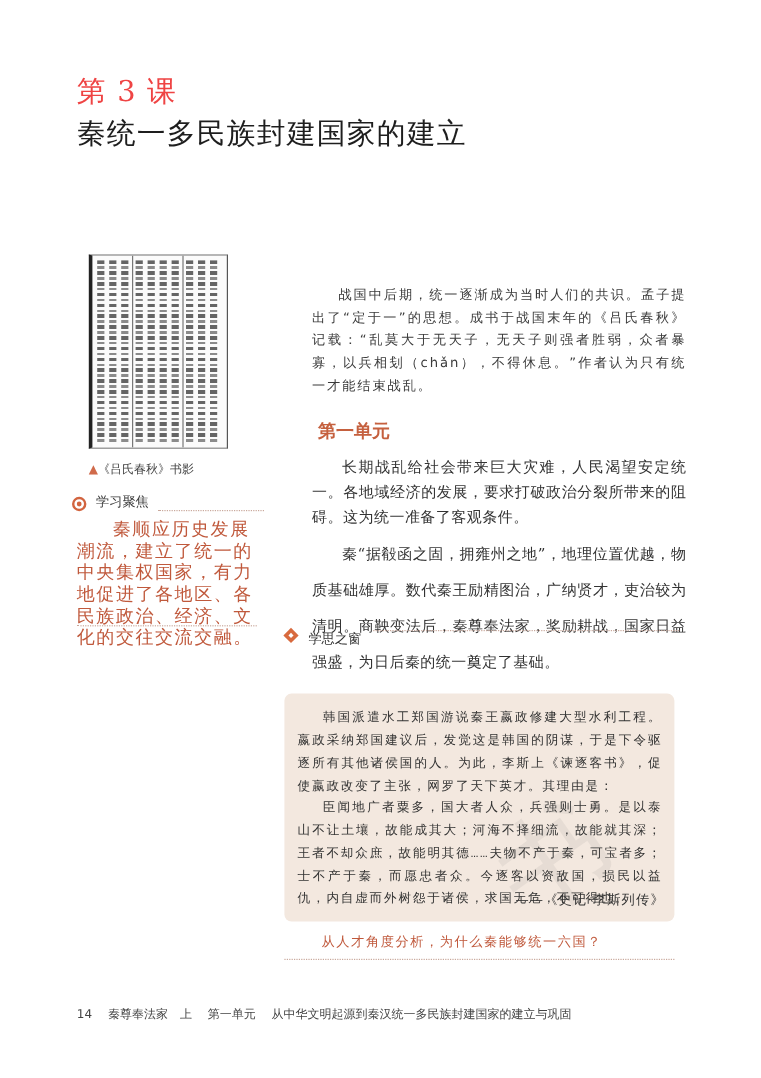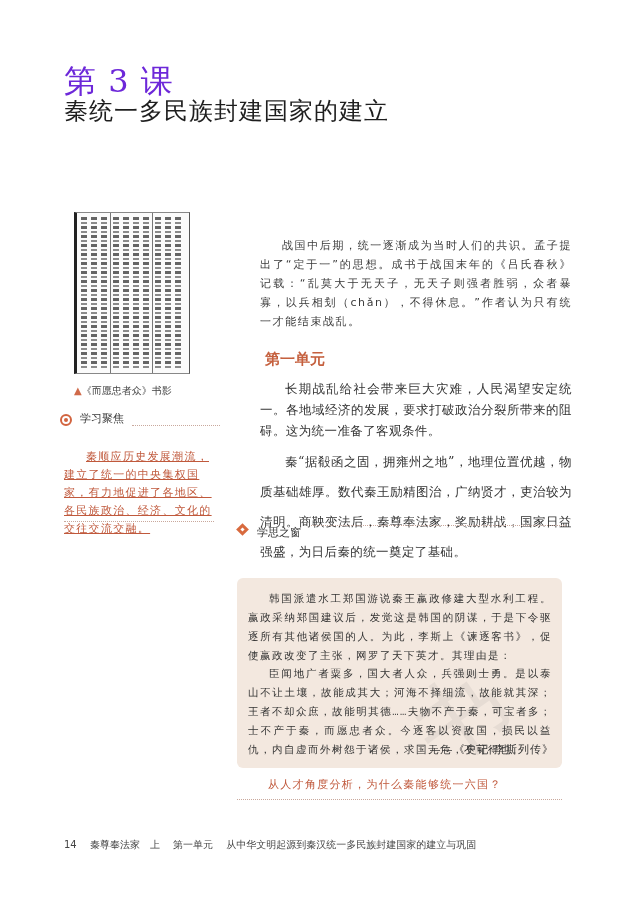--- a/index.html
+++ b/index.html
@@ -2,21 +2,21 @@
 <html><head>
 <meta charset="utf-8">
 <style>
   html, body { margin: 0; padding: 0; }
   body {
     width: 634px; height: 898px; background: #ffffff; position: relative; overflow: hidden;
     font-family: "DejaVu Serif", "Liberation Serif", serif; color: #2b2b2b;
   }
   .lesson-num {
     position: absolute; left: 64px; top: 60px;
-    font-size: 32px; color: #6d28d9; letter-spacing: 1px;
+    font-size: 24px; color: #ef4444; letter-spacing: 1px;
   }
   .lesson-title {
     position: absolute; left: 64px; top: 95px;
     font-size: 24px; color: #1e1e1e; letter-spacing: 1px;
   }
   
   .book-image {
     position: absolute; left: 74px; top: 212px; width: 112px; height: 160px;
     background: #fbfbfb; border-left: 3px solid #222; border-right: 1px solid #555;
     border-top: 1px solid #888; border-bottom: 1px solid #888; overflow: hidden;
@@ -39,24 +39,23 @@
   .focus-icon {
     width: 12px; height: 12px; border-radius: 50%; border: 2px solid #d2643f; box-sizing: border-box;
     position: relative; margin-right: 8px;
   }
   .focus-icon::after {
     content: ""; position: absolute; left: 2px; top: 2px; width: 4px; height: 4px; background: #d2643f; border-radius: 50%;
   }
   .focus-label { font-family: "DejaVu Sans", sans-serif; font-size: 11px; color: #3a3a3a; margin-right: 8px; white-space: nowrap; }
   .dotline { flex: 1; border-top: 1px dotted #c9a89c; height: 0; }
   .focus-text {
-    position: absolute; left: 64px; top: 448px; width: 150px;
-    font-size: 11px; line-height: 18px; color: #c0593c; letter-spacing: 1.3px;
+    position: absolute; left: 64px; top: 432px; width: 150px;
+    font-size: 15px; line-height: 18px; color: #c0593c; letter-spacing: 1.3px;
     text-indent: 2em;
-    text-decoration: underline;
   }
   .focus-bottom { position: absolute; left: 64px; top: 521px; width: 150px; border-top: 1px dotted #c9a89c; }
   
   .para {
     position: absolute; left: 260px; width: 312px; font-size: 11.5px; color: #333;
     text-indent: 2em; letter-spacing: 1px; text-align: justify;
   }
   .p1 { top: 236px; line-height: 19px; font-family: "DejaVu Sans", sans-serif; font-size: 11px; color: #3a3a3a; letter-spacing: 1.6px; }
   .section-head {
     position: absolute; left: 265px; top: 350px; font-size: 15px; color: #c5603e;
@@ -114,21 +113,21 @@
   <div class="col" style="left:36px"></div>
   <div class="col" style="left:46px"></div>
   <div class="col" style="left:56px"></div>
   <div class="col" style="left:66px"></div>
   <div class="rule" style="left:75px"></div>
   <div class="col" style="left:78px"></div>
   <div class="col" style="left:88px"></div>
   <div class="col" style="left:98px"></div>
 </div>
 <div class="caption">
-  <span class="tri">▲</span><span>《而愿忠者众》书影</span>
+  <span class="tri">▲</span><span>《吕氏春秋》书影</span>
 </div>
 
 <div class="focus-head">
   <span class="focus-icon"></span>
   <span class="focus-label">学习聚焦</span>
   <span class="dotline"></span>
 </div>
 <div class="focus-text">秦顺应历史发展潮流，建立了统一的中央集权国家，有力地促进了各地区、各民族政治、经济、文化的交往交流交融。</div>
 <div class="focus-bottom"></div>
 

